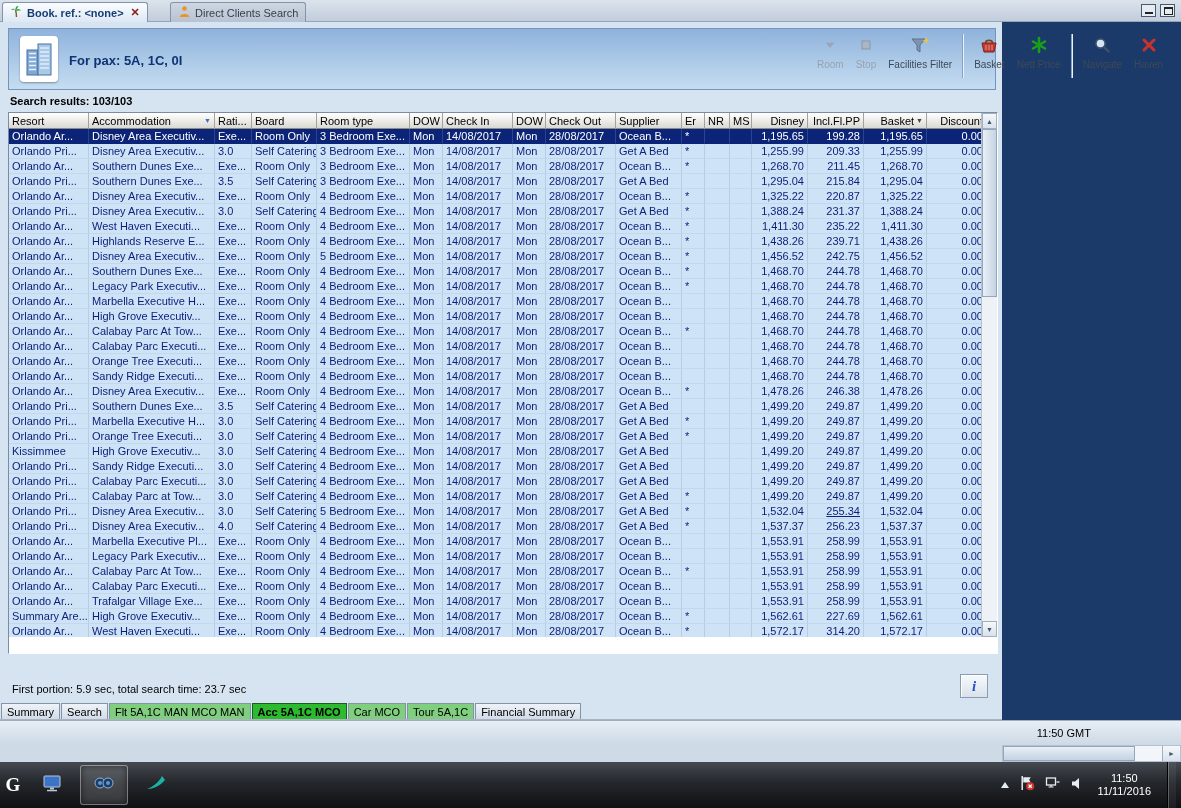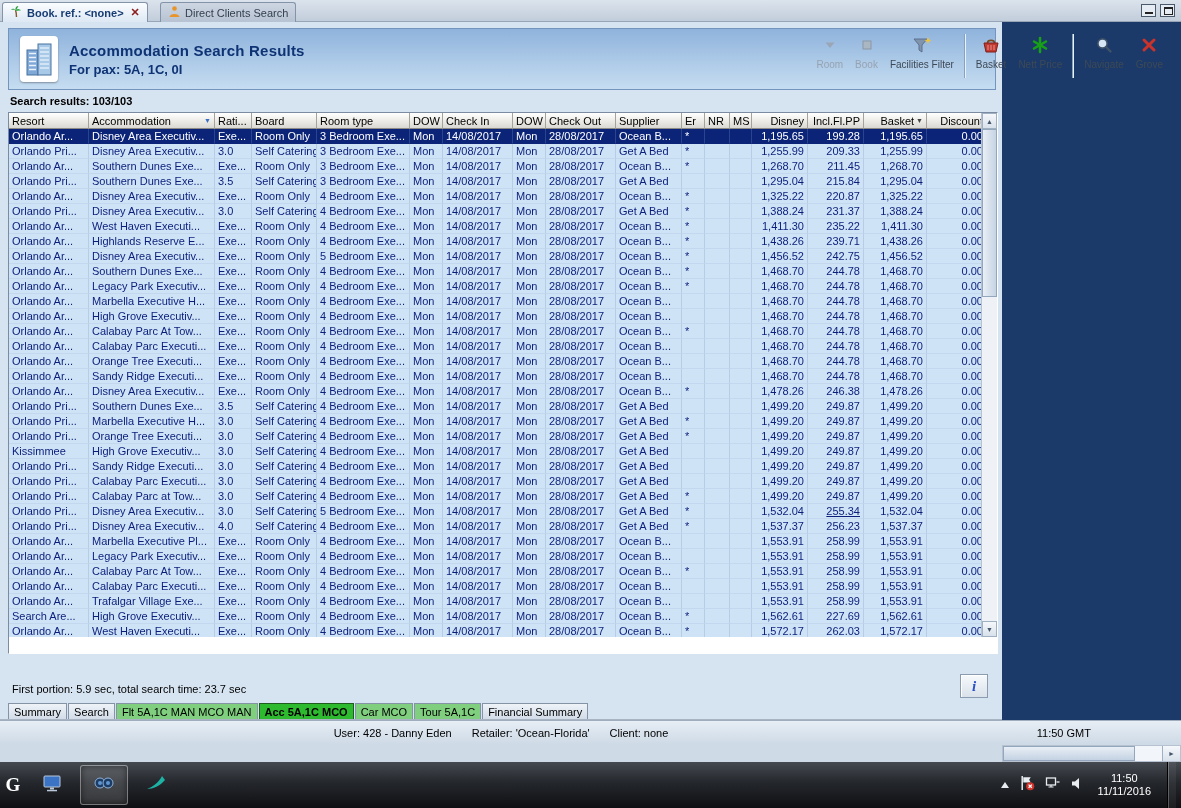--- a/index.html
+++ b/index.html
@@ -4,21 +4,21 @@
 <style>
 *{box-sizing:border-box;margin:0;padding:0}
 html,body{width:1181px;height:808px}
 body{position:relative;overflow:hidden;font-family:"Liberation Sans",sans-serif;background:#d6e3f1}
 .abs{position:absolute}
 
 
 .tabstrip{left:0;top:0;width:1181px;height:22px;background:linear-gradient(#dbe3ec,#c2cddb);border-bottom:1px solid #97a5b7}
 .mtab{position:absolute;top:2px;height:20px;display:flex;align-items:center;gap:4px;padding:0 7px;font-size:11px;border:1px solid #8494a8;border-bottom:none;border-radius:3px 3px 0 0;white-space:nowrap}
 .mtab.active{left:2px;background:linear-gradient(#fbfdff,#dde8f4);color:#173c74;font-weight:bold}
-.mtab.inactive{left:160px;background:linear-gradient(#cdd6e2,#b7c2d2);color:#333f4e}
+.mtab.inactive{left:170px;background:linear-gradient(#cdd6e2,#b7c2d2);color:#333f4e}
 .tabclose{color:#8c1f1f;font-weight:bold;font-size:11px;margin-left:3px;cursor:default}
 .winbtns{position:absolute;right:6px;top:4px;display:flex;gap:4px}
 .wbtn{width:15px;height:13px;border:1px solid #49586a;background:#e5ecf4;position:relative}
 .glyph-min{position:absolute;left:3px;bottom:2px;width:8px;height:2px;background:#222}
 .glyph-max{position:absolute;left:3px;top:2px;width:9px;height:8px;border:1px solid #222;border-top-width:2px}
 
 
 .desktop{left:1002px;top:22px;width:179px;height:698px;background:#1b3a69}
 
 
@@ -61,21 +61,21 @@
 .hbtn{flex:none;width:16px;height:15px;background:linear-gradient(#f5f8fb,#d8e1eb);border:1px solid #9fb0c2;display:flex;align-items:center;justify-content:center;font-size:7px;color:#45566a}
 .hthumb{flex:none;width:856px;background:linear-gradient(#e9eff6,#c5d3e2);border:1px solid #93a6bc}
 .hfill{flex:1}
 .corner{width:16px;background:#dde6ef;border-top:1px solid #b6c2d0}
 
 
 .statusline{left:12px;top:683px;font-size:11px;color:#000}
 .infobtn{left:960px;top:674px;width:28px;height:24px;background:linear-gradient(#f7fafc,#d9e1ea);border:1px solid #8b9cb0;box-shadow:inset 1px 1px 0 #fff;display:flex;align-items:center;justify-content:center;font-family:"Liberation Serif",serif;font-style:italic;font-weight:bold;font-size:15px;color:#2a50c8}
 
 
-.btabs{left:0;top:703px;width:1002px;height:17px;display:flex;align-items:flex-start;background:#d6e3f1;border-bottom:1px solid #a8b4c2;padding-left:8px}
+.btabs{left:0;top:703px;width:1002px;height:17px;display:flex;align-items:flex-start;background:#d6e3f1;border-bottom:1px solid #a8b4c2;padding-left:1px}
 .btab{height:16px;font-size:11px;color:#000;padding:0 5px;border:1px solid #8494a6;border-bottom:none;margin-right:1px;display:flex;align-items:center;background:linear-gradient(#eef3f8,#d2dce8);white-space:nowrap}
 .btab.selected{font-weight:bold;border-color:#1f5c1f}
 
 
 .statusbar{left:0;top:720px;width:1181px;height:24px;background:linear-gradient(#e7eef5,#cedae6);border-top:1px solid #9fadbc;font-size:11px;color:#000}
 .sb-center{position:absolute;left:0;top:0;width:1002px;height:24px;display:flex;align-items:center;justify-content:center;gap:20px}
 .sb-time{position:absolute;right:90px;top:0;height:24px;display:flex;align-items:center}
 
 
 .bottomstrip{left:0;top:744px;width:1181px;height:18px;background:#cedae6}
@@ -130,41 +130,40 @@
 <div class="abs hdr">
   <div class="hdr-iconbox">
     <svg width="30" height="38" viewBox="0 0 30 38">
         <rect x="3" y="10" width="11" height="25" fill="#7fa8d6" stroke="#46729f"></rect>
         <rect x="14" y="4" width="13" height="31" fill="#a9c9e8" stroke="#46729f"></rect>
         <path d="M5 13.5h7M5 17.5h7M5 21.5h7M5 25.5h7M5 29.5h7" stroke="#eaf3fb" stroke-width="1.5"></path>
         <path d="M16 8h9M16 12h9M16 16h9M16 20h9M16 24h9M16 28h9" stroke="#e0ecf8" stroke-width="1.5"></path>
       </svg>
   </div>
   <div class="hdr-titles">
-    <div class="hdr-title">Accommodation Search Results</div>
     <div class="hdr-sub">For pax: 5A, 1C, 0I</div>
   </div>
 </div>
 
 <div class="abs tbar">
   <div class="titem disabled">
     <div class="ticon">
         <svg width="16" height="16" viewBox="0 0 16 16">
           <path d="M3.5 5.5h9L8 11z" fill="#9aa6b6"></path>
         </svg>
       </div>
     <span class="tlabel">Room</span>
   </div>
   <div class="titem disabled">
     <div class="ticon">
         <svg width="16" height="16">
           <rect x="4" y="4" width="8" height="8" fill="#aab6c2" stroke="#8a97a6"></rect>
         </svg>
       </div>
-    <span class="tlabel">Book</span>
+    <span class="tlabel">Stop</span>
   </div>
   <div class="titem">
     <div class="ticon">
         <svg width="20" height="18" viewBox="0 0 20 18">
           <path d="M2 3h13l-5 6v7l-3-2V9z" fill="#8094ac" stroke="#5c7090"></path>
           <path d="M16 1l1 2.4 2.4 1-2.4 1L16 8l-1-2.6-2.4-1 2.4-1z" fill="#f0c33c"></path>
         </svg>
       </div>
     <span class="tlabel">Facilities Filter</span>
   </div>
@@ -200,21 +199,21 @@
         </svg>
       </div>
     <span class="tlabel">Navigate</span>
   </div>
   <div class="titem">
     <div class="ticon">
         <svg width="16" height="16" viewBox="0 0 16 16">
           <path d="M3 3l10 10M13 3L3 13" stroke="#c9332b" stroke-width="3" stroke-linecap="round"></path>
         </svg>
       </div>
-    <span class="tlabel">Grove</span>
+    <span class="tlabel">Haven</span>
   </div>
 </div>
 
 <div class="abs reslabel">Search results: 103/103</div>
 
 <div class="abs twrap">
   <div class="tmain">
     <div class="tcontent">
       <div class="gridhead">
           <div class="hcell" style="width: 80px;">
@@ -874,21 +873,21 @@
             <div class="gcell" style="width: 66px;">Ocean B...</div>
             <div class="gcell" style="width: 23px;"></div>
             <div class="gcell" style="width: 25px;"></div>
             <div class="gcell" style="width: 22px;"></div>
             <div class="gcell r" style="width: 56px;">1,553.91</div>
             <div class="gcell r" style="width: 56px;">258.99</div>
             <div class="gcell r" style="width: 63px;">1,553.91</div>
             <div class="gcell r" style="width: 60px;">0.00</div>
           </div>
           <div class="grow">
-            <div class="gcell" style="width: 80px;">Search Are...</div>
+            <div class="gcell" style="width: 80px;">Summary Are...</div>
             <div class="gcell" style="width: 126px;">High Grove Executiv...</div>
             <div class="gcell" style="width: 37px;">Exe...</div>
             <div class="gcell" style="width: 65px;">Room Only</div>
             <div class="gcell" style="width: 93px;">4 Bedroom Exe...</div>
             <div class="gcell" style="width: 33px;">Mon</div>
             <div class="gcell" style="width: 70px;">14/08/2017</div>
             <div class="gcell" style="width: 33px;">Mon</div>
             <div class="gcell" style="width: 70px;">28/08/2017</div>
             <div class="gcell" style="width: 66px;">Ocean B...</div>
             <div class="gcell" style="width: 23px;">*</div>
@@ -907,21 +906,21 @@
             <div class="gcell" style="width: 93px;">4 Bedroom Exe...</div>
             <div class="gcell" style="width: 33px;">Mon</div>
             <div class="gcell" style="width: 70px;">14/08/2017</div>
             <div class="gcell" style="width: 33px;">Mon</div>
             <div class="gcell" style="width: 70px;">28/08/2017</div>
             <div class="gcell" style="width: 66px;">Ocean B...</div>
             <div class="gcell" style="width: 23px;">*</div>
             <div class="gcell" style="width: 25px;"></div>
             <div class="gcell" style="width: 22px;"></div>
             <div class="gcell r" style="width: 56px;">1,572.17</div>
-            <div class="gcell r" style="width: 56px;">262.03</div>
+            <div class="gcell r" style="width: 56px;">314.20</div>
             <div class="gcell r" style="width: 63px;">1,572.17</div>
             <div class="gcell r" style="width: 60px;">0.00</div>
           </div>
         </div>
     </div>
     <div class="vscroll">
       <div class="sbtn">▲</div>
       <div class="vthumb"></div>
       <div class="vfill"></div>
       <div class="sbtn">▼</div>
@@ -945,25 +944,20 @@
     <div class="btab">Summary</div>
     <div class="btab">Search</div>
     <div class="btab" style="background: rgb(127, 207, 127);">Flt 5A,1C MAN MCO MAN</div>
     <div class="btab selected" style="background: rgb(46, 186, 46);">Acc 5A,1C MCO</div>
     <div class="btab" style="background: rgb(127, 207, 127);">Car MCO</div>
     <div class="btab" style="background: rgb(127, 207, 127);">Tour 5A,1C</div>
     <div class="btab">Financial Summary</div>
   </div>
 
 <div class="abs statusbar">
-  <div class="sb-center">
-    <span>User: 428 - Danny Eden</span>
-    <span>Retailer: 'Ocean-Florida'</span>
-    <span>Client: none</span>
-  </div>
   <div class="sb-time">11:50 GMT</div>
 </div>
 
 <div class="abs bottomstrip">
   <div class="bs-scroll">
     <div class="bs-thumb"></div>
     <div class="bs-fill"></div>
     <div class="bs-arrow">►</div>
   </div>
 </div>

